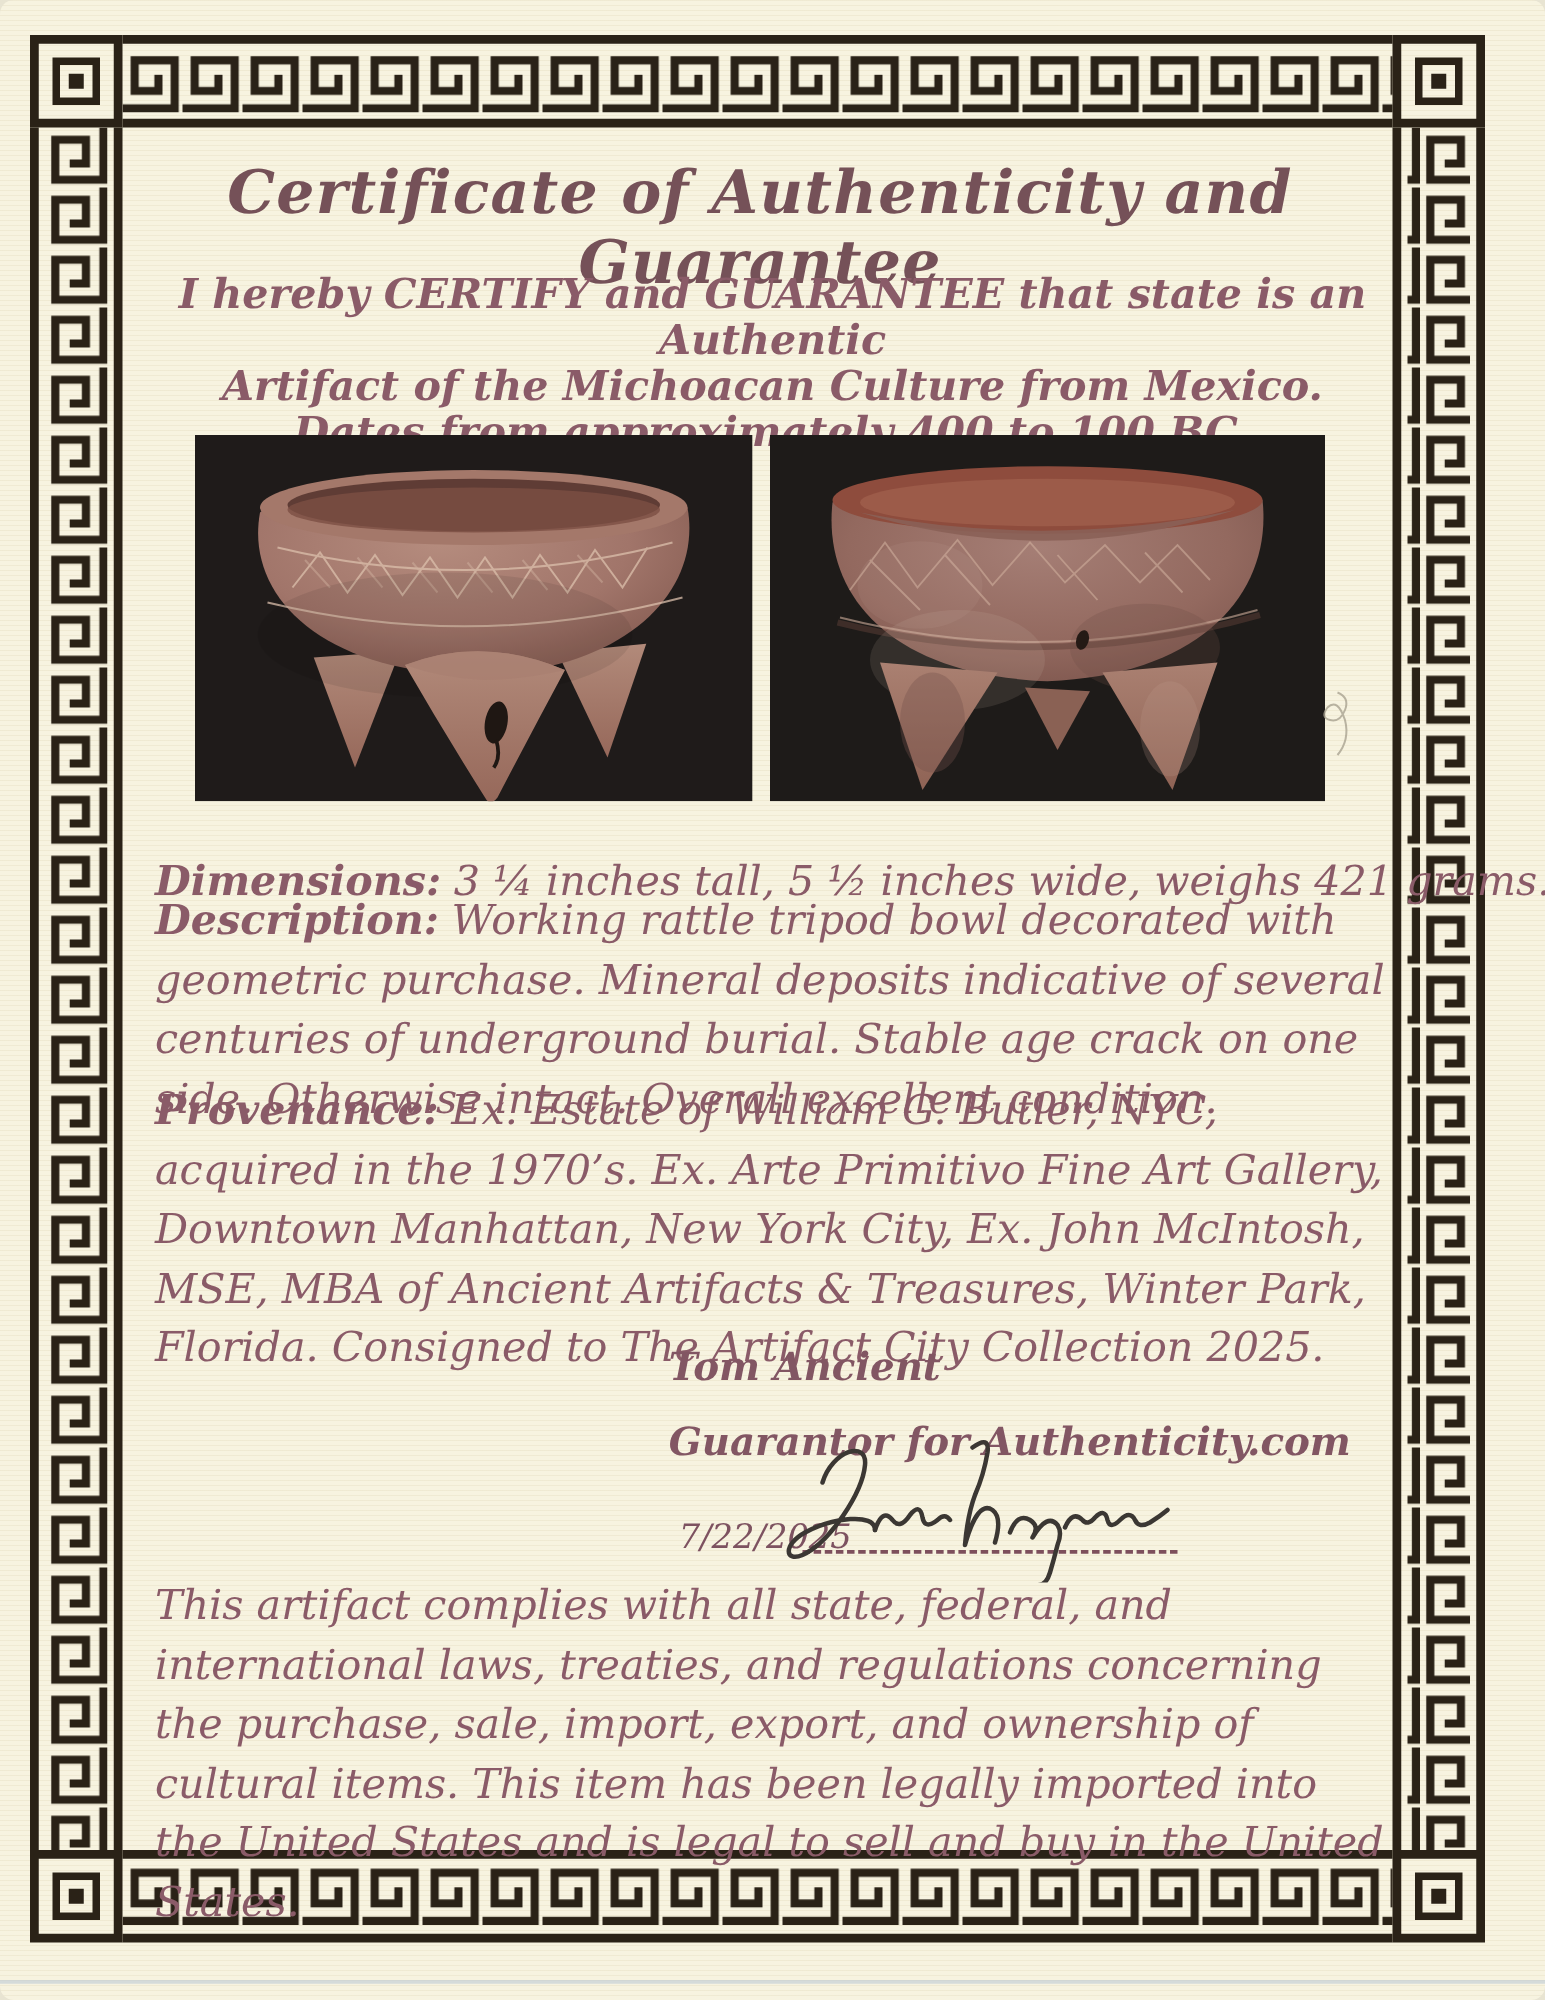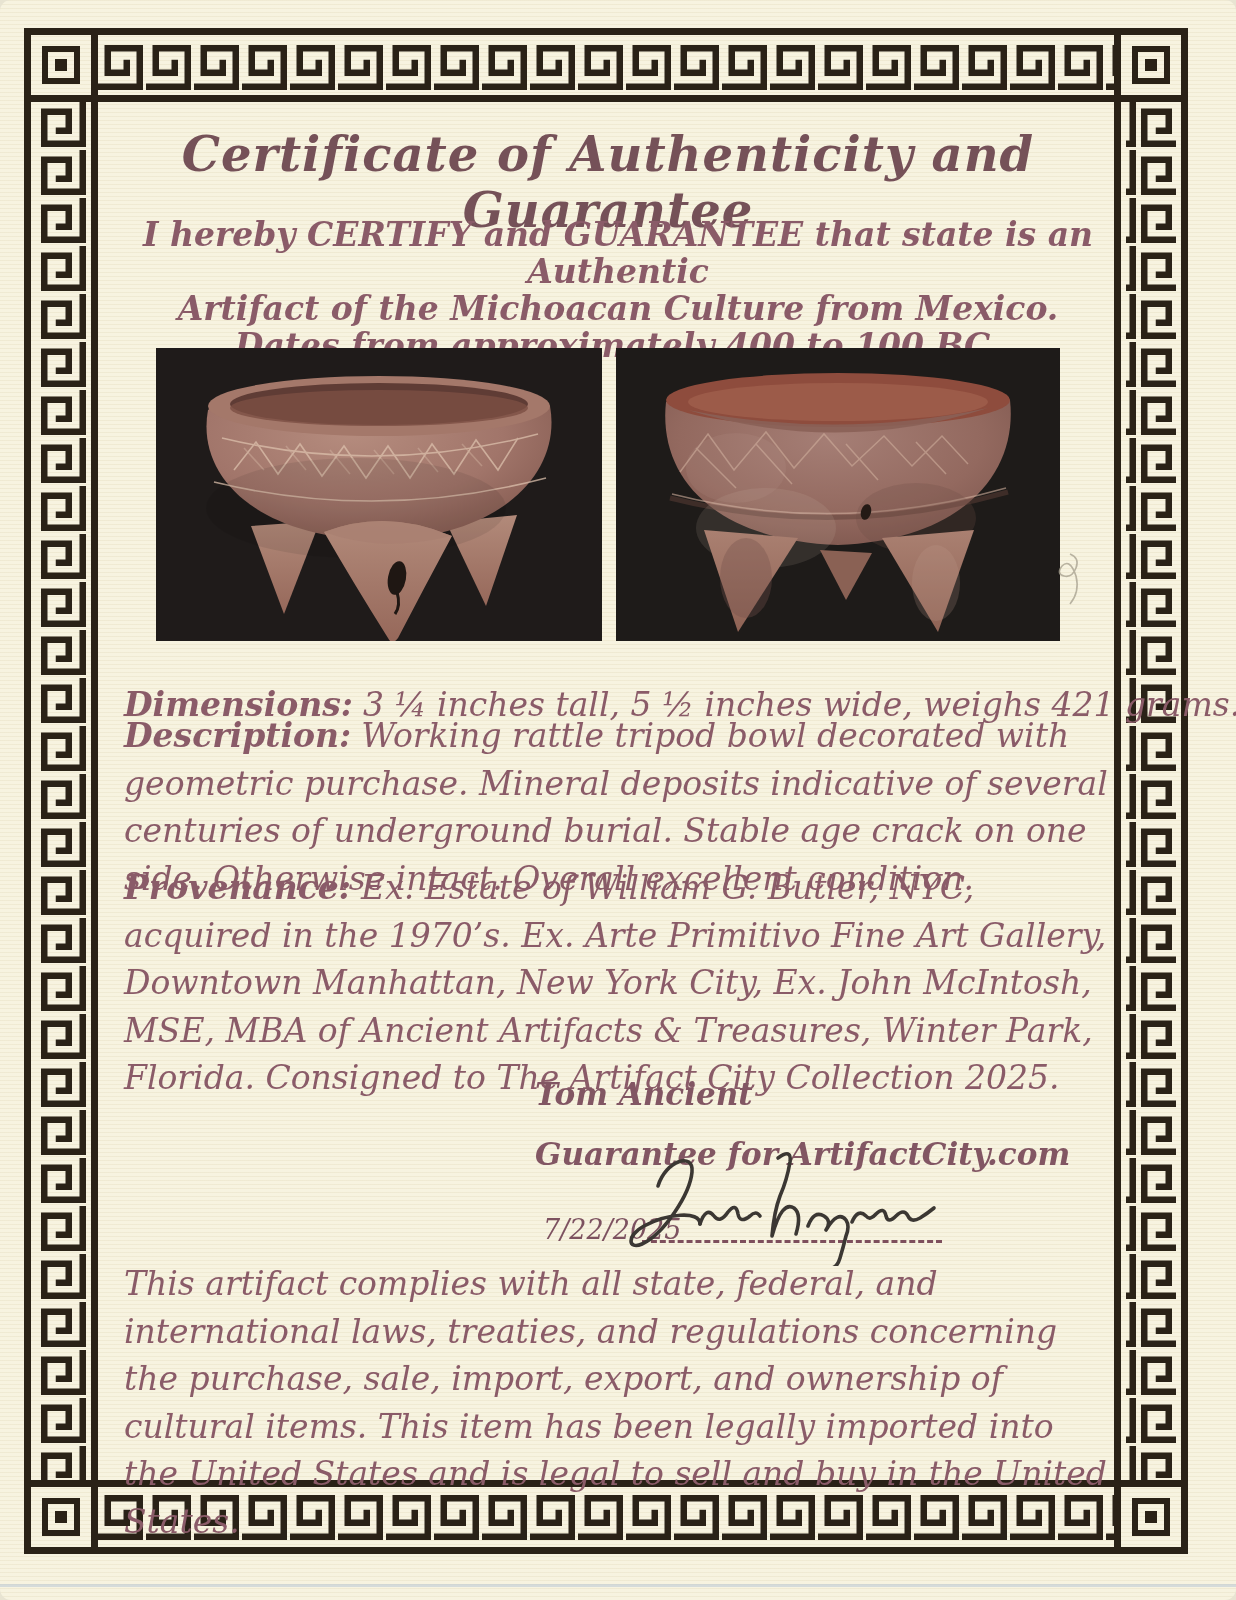--- a/index.html
+++ b/index.html
@@ -185,21 +185,21 @@
 
   <p class="abs para desc">
     <span class="lbl">Description:</span><span>Working rattle tripod bowl decorated with geometric purchase. Mineral deposits indicative of several centuries of underground burial. Stable age crack on one side. Otherwise intact. Overall excellent condition.</span>
   </p>
 
   <p class="abs para prov">
     <span class="lbl">Provenance:</span><span>Ex. Estate of William G. Butler, NYC, acquired in the 1970’s. Ex. Arte Primitivo Fine Art Gallery, Downtown Manhattan, New York City, Ex. John McIntosh, MSE, MBA of Ancient Artifacts &amp; Treasures, Winter Park, Florida. Consigned to The Artifact City Collection 2025.</span>
   </p>
 
   <div class="abs g-name">Tom Ancient</div>
-  <div class="abs g-role">Guarantee for ArtifactCity.com</div>
+  <div class="abs g-role">Guarantor for Authenticity.com</div>
 
   <div class="abs sig-date">7/22/2025</div>
   <div class="abs sig-rule"></div>
   <svg class="abs sig-svg" width="360" height="120" viewBox="0 0 360 120">
     <g fill="none" stroke="#3b3733" stroke-width="3.6" stroke-linecap="round" stroke-linejoin="round">
       <path d="M58 40 C66 14 94 6 92 26 C90 48 64 88 42 98 C28 104 26 90 44 80 C66 68 100 64 100 78"></path>
       <path d="M100 78 q6 -18 14 -8 q6 8 14 -4 q8 -10 10 2 q2 10 12 2 q6 -6 10 0"></path>
       <path d="M178 12 q14 -10 12 4 q-3 18 -10 34 q-6 16 -8 40 q10 -36 22 -28 q8 6 2 26"></path>
       <path d="M208 80 q6 -16 16 -10 q8 5 2 14 q12 -20 20 -10 q4 6 0 16 q-3 12 -6 22 q-3 10 -9 10"></path>
       <path d="M252 76 q6 -14 14 -6 q4 5 10 -2 q8 -8 10 2 q2 8 10 0 q8 -8 12 0 q3 7 12 2 q8 -5 14 -10"></path>

